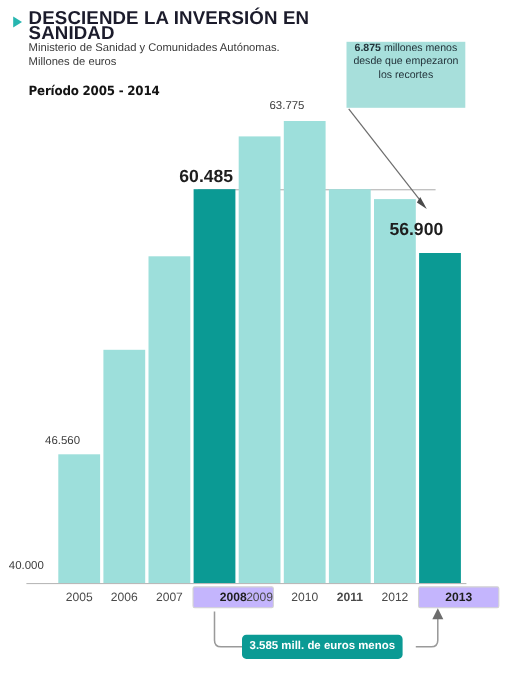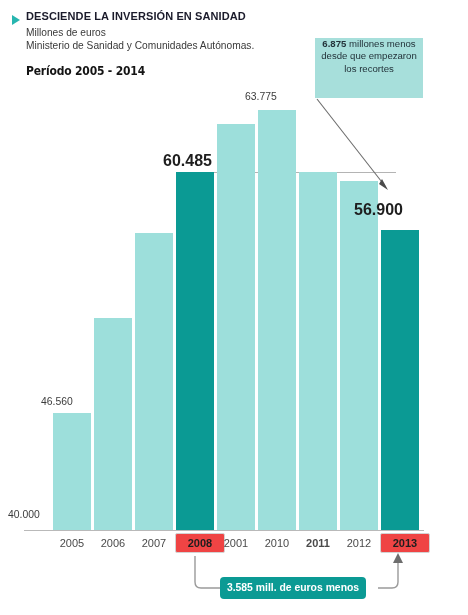--- a/index.html
+++ b/index.html
@@ -12,21 +12,21 @@
 
   
   .hdr{position:absolute;left:12px;top:10px;width:330px;}
   .hdr-row{display:flex;align-items:flex-start;gap:6px;}
   .bullet{
     width:0;height:0;margin-top:5px;
     border-top:5px solid transparent;border-bottom:5px solid transparent;
     border-left:8px solid #27b6b0;flex:0 0 auto;
   }
   .title{
-    font-size:11px;font-weight:bold;letter-spacing:.1px;
+    font-size:17px;font-weight:bold;letter-spacing:.1px;
     color:#1b1b2b;line-height:13px;
   }
   .subtitle{
     margin-left:14px;margin-top:2px;
     font-size:10.2px;color:#3a3a3a;line-height:12.6px;
   }
   .period{
     margin-left:14px;margin-top:12px;
     font-size:11.6px;font-weight:bold;color:#141414;
     font-family:"DejaVu Sans",sans-serif;
@@ -61,22 +61,22 @@
     position:absolute;font-size:10.4px;color:#3c3c3c;white-space:nowrap;
   }
   .vlabel.bold{font-weight:bold;color:#1e1e1e;font-size:16px;}
 
   .xlabel{
     position:absolute;top:537px;width:48px;text-align:center;
     font-size:11px;color:#4a4a4a;
   }
   .xlabel.boxed{
     font-weight:bold;color:#1e1e1e;
-    background:#ef4444;border:1px solid #d3d3d3;
-    width:40px;padding:3px 4px;top:533px;border-radius:2px;
+    background:#c4b5fd;border:1px solid #d3d3d3;
+    width:40px;padding:3px 16px;top:533px;border-radius:2px;
   }
 
   
   .pill{
     position:absolute;left:220px;top:577px;width:146px;height:22px;
     background:#0b9a94;border-radius:4px;color:#ffffff;
     font-size:10.4px;font-weight:bold;line-height:22px;text-align:center;
   }
   svg.overlay{position:absolute;left:0;top:0;width:468px;height:615px;pointer-events:none;}
 </style>
@@ -84,22 +84,22 @@
 <body>
 
 <div id="stage">
 
   <div class="hdr">
     <div class="hdr-row">
       <div class="bullet"></div>
       <div class="title">DESCIENDE LA INVERSIÓN EN SANIDAD</div>
     </div>
     <div class="subtitle">
+      <div>Ministerio de Sanidad y Comunidades Autónomas.</div>
       <div>Millones de euros</div>
-      <div>Ministerio de Sanidad y Comunidades Autónomas.</div>
     </div>
     <div class="period">Período 2005 - 2014</div>
   </div>
 
   <div class="callout">
     <b>6.875</b>
     <span>millones menos desde que empezaron los recortes</span>
   </div>
 
   <div class="plot">
@@ -122,21 +122,21 @@
     <div class="vlabel bold" style="left:354px;top:201px;text-align:right;">56.900</div>
 
     <div class="vlabel" style="left:8px;top:509px;">40.000</div>
 
     <div class="axis"></div>
 
     <div class="xlabel" style="left:48px;">2005</div>
     <div class="xlabel" style="left:89px;">2006</div>
     <div class="xlabel" style="left:130px;">2007</div>
     <div class="xlabel boxed" style="left:175px;">2008</div>
-    <div class="xlabel" style="left:212px;">2001</div>
+    <div class="xlabel" style="left:212px;">2009</div>
     <div class="xlabel" style="left:253px;">2010</div>
     <div class="xlabel" style="left:294px;font-weight:bold;">2011</div>
     <div class="xlabel" style="left:335px;">2012</div>
     <div class="xlabel boxed" style="left:380px;">2013</div>
   </div>
 
   <svg class="overlay" viewBox="0 0 468 615">
 
     <g>
       <line x1="317" y1="99" x2="385" y2="186" stroke="#6d6d6d" stroke-width="1.1"></line>

